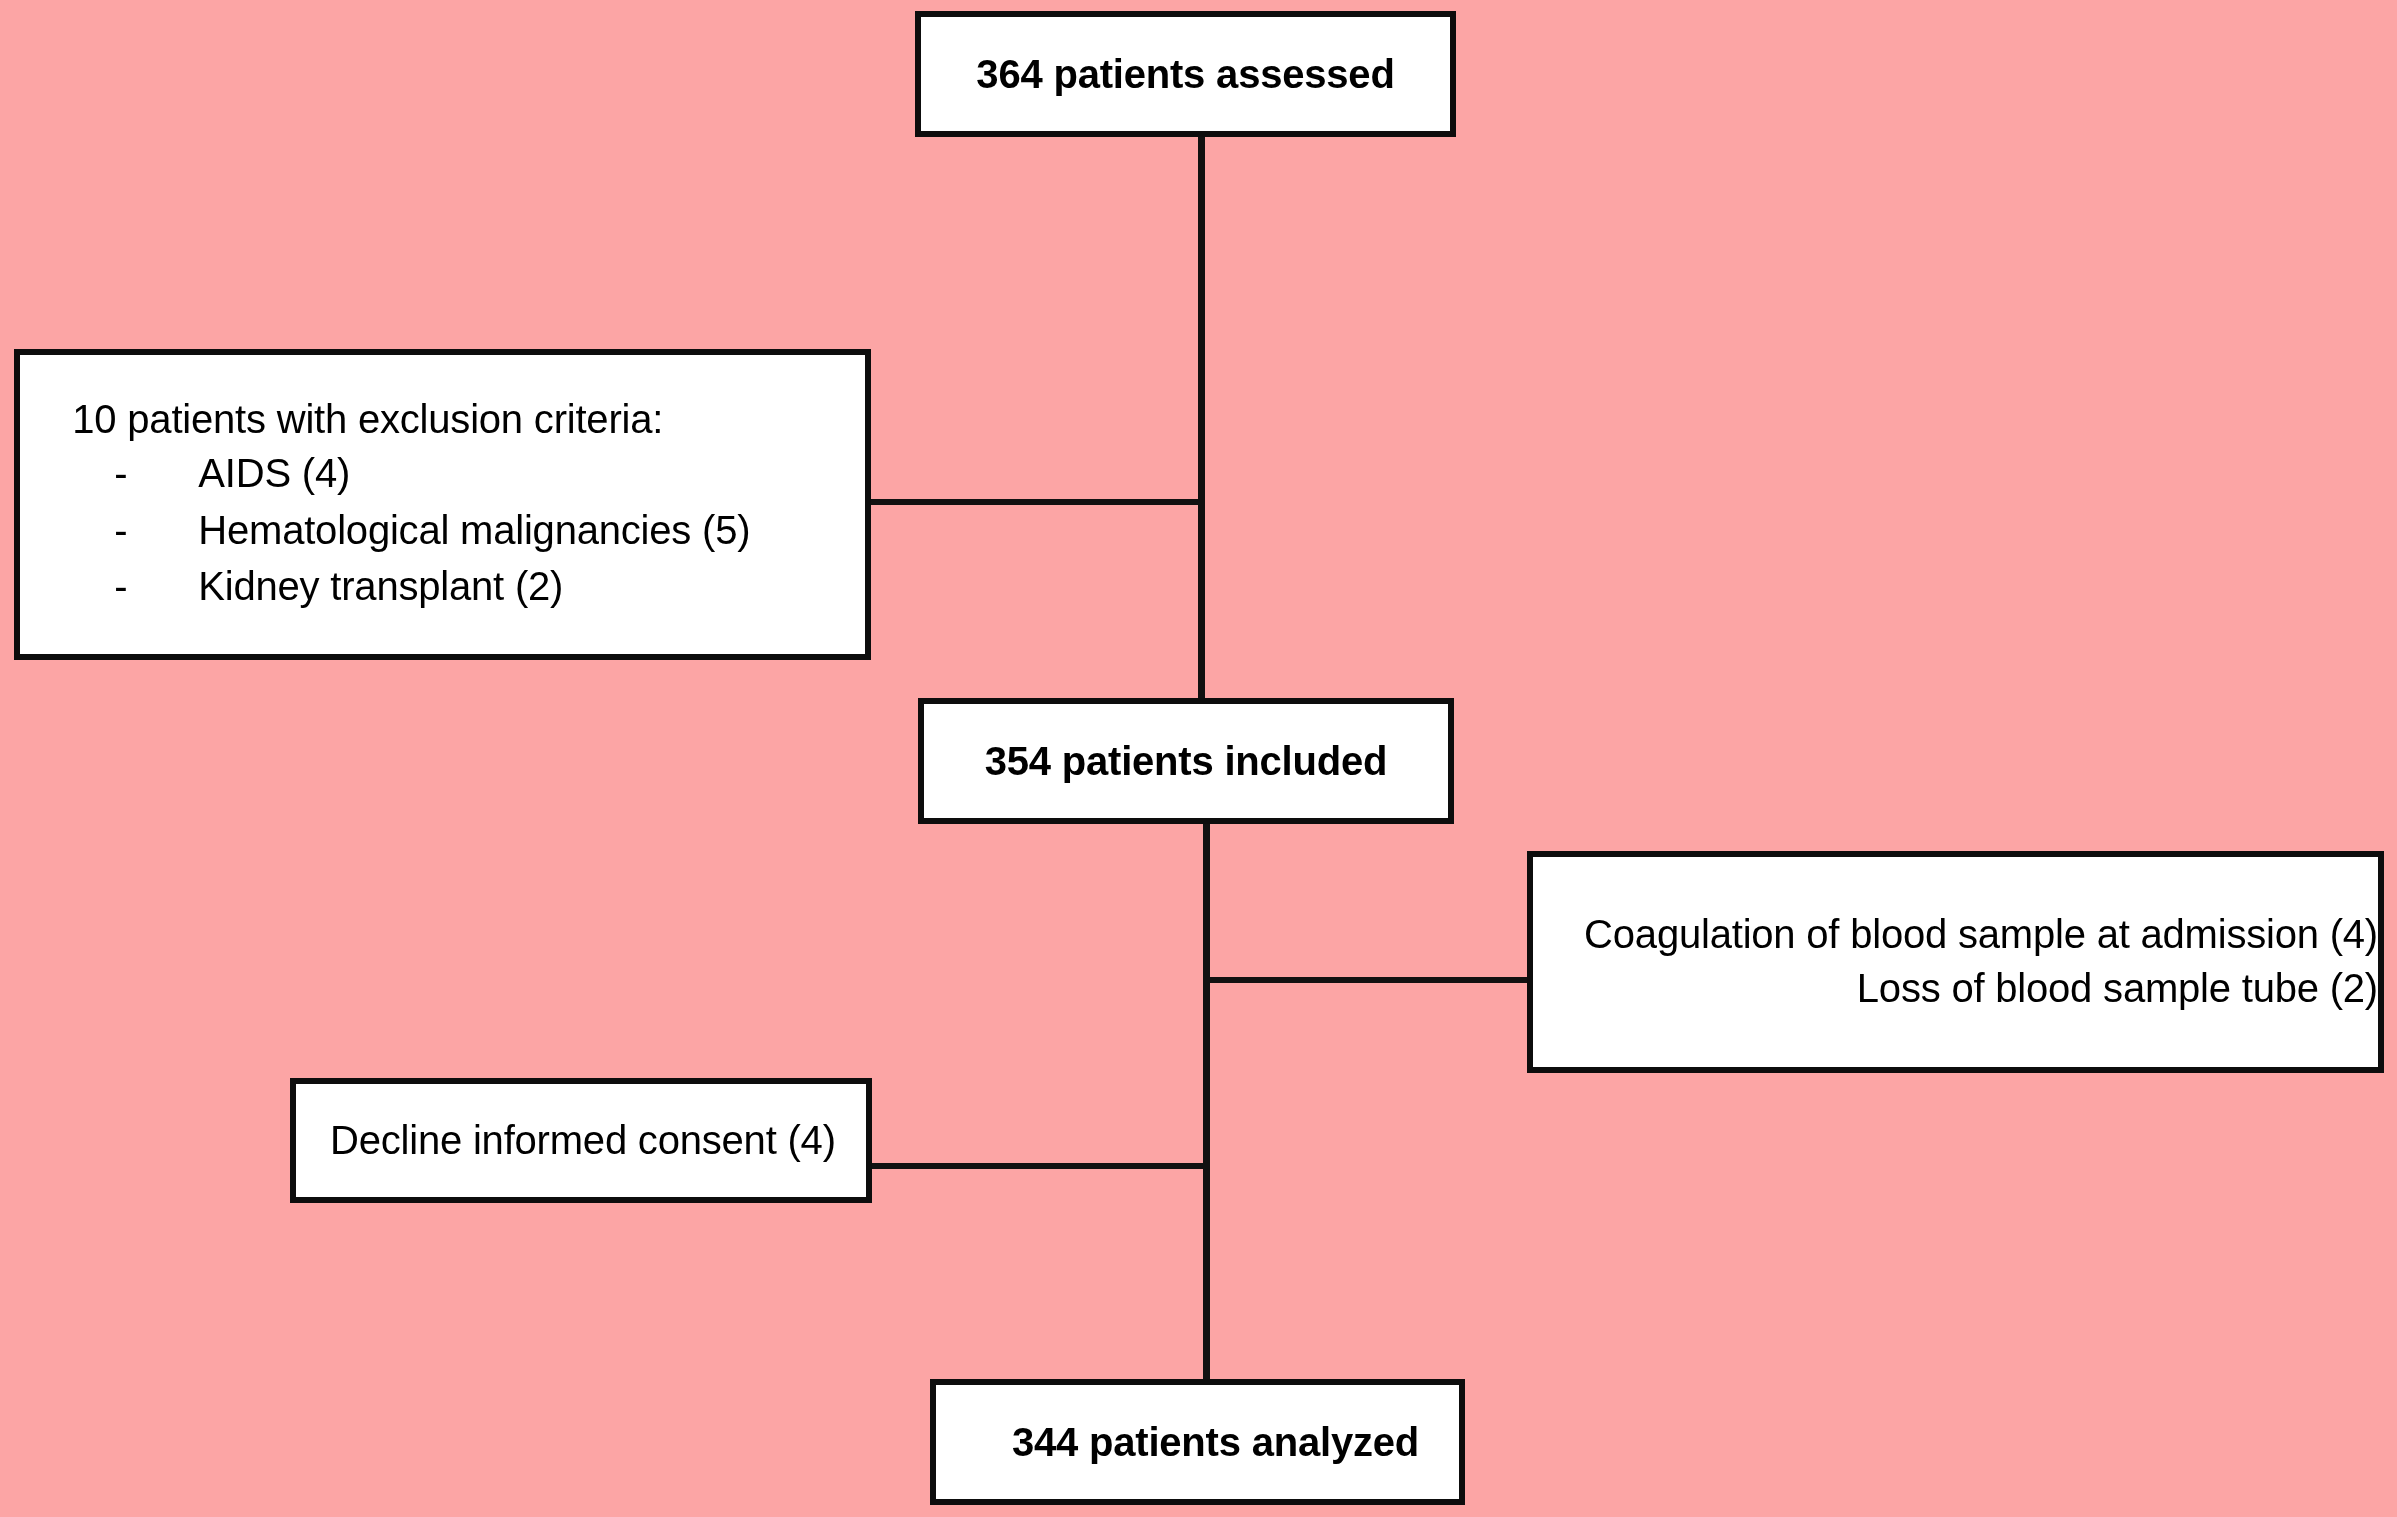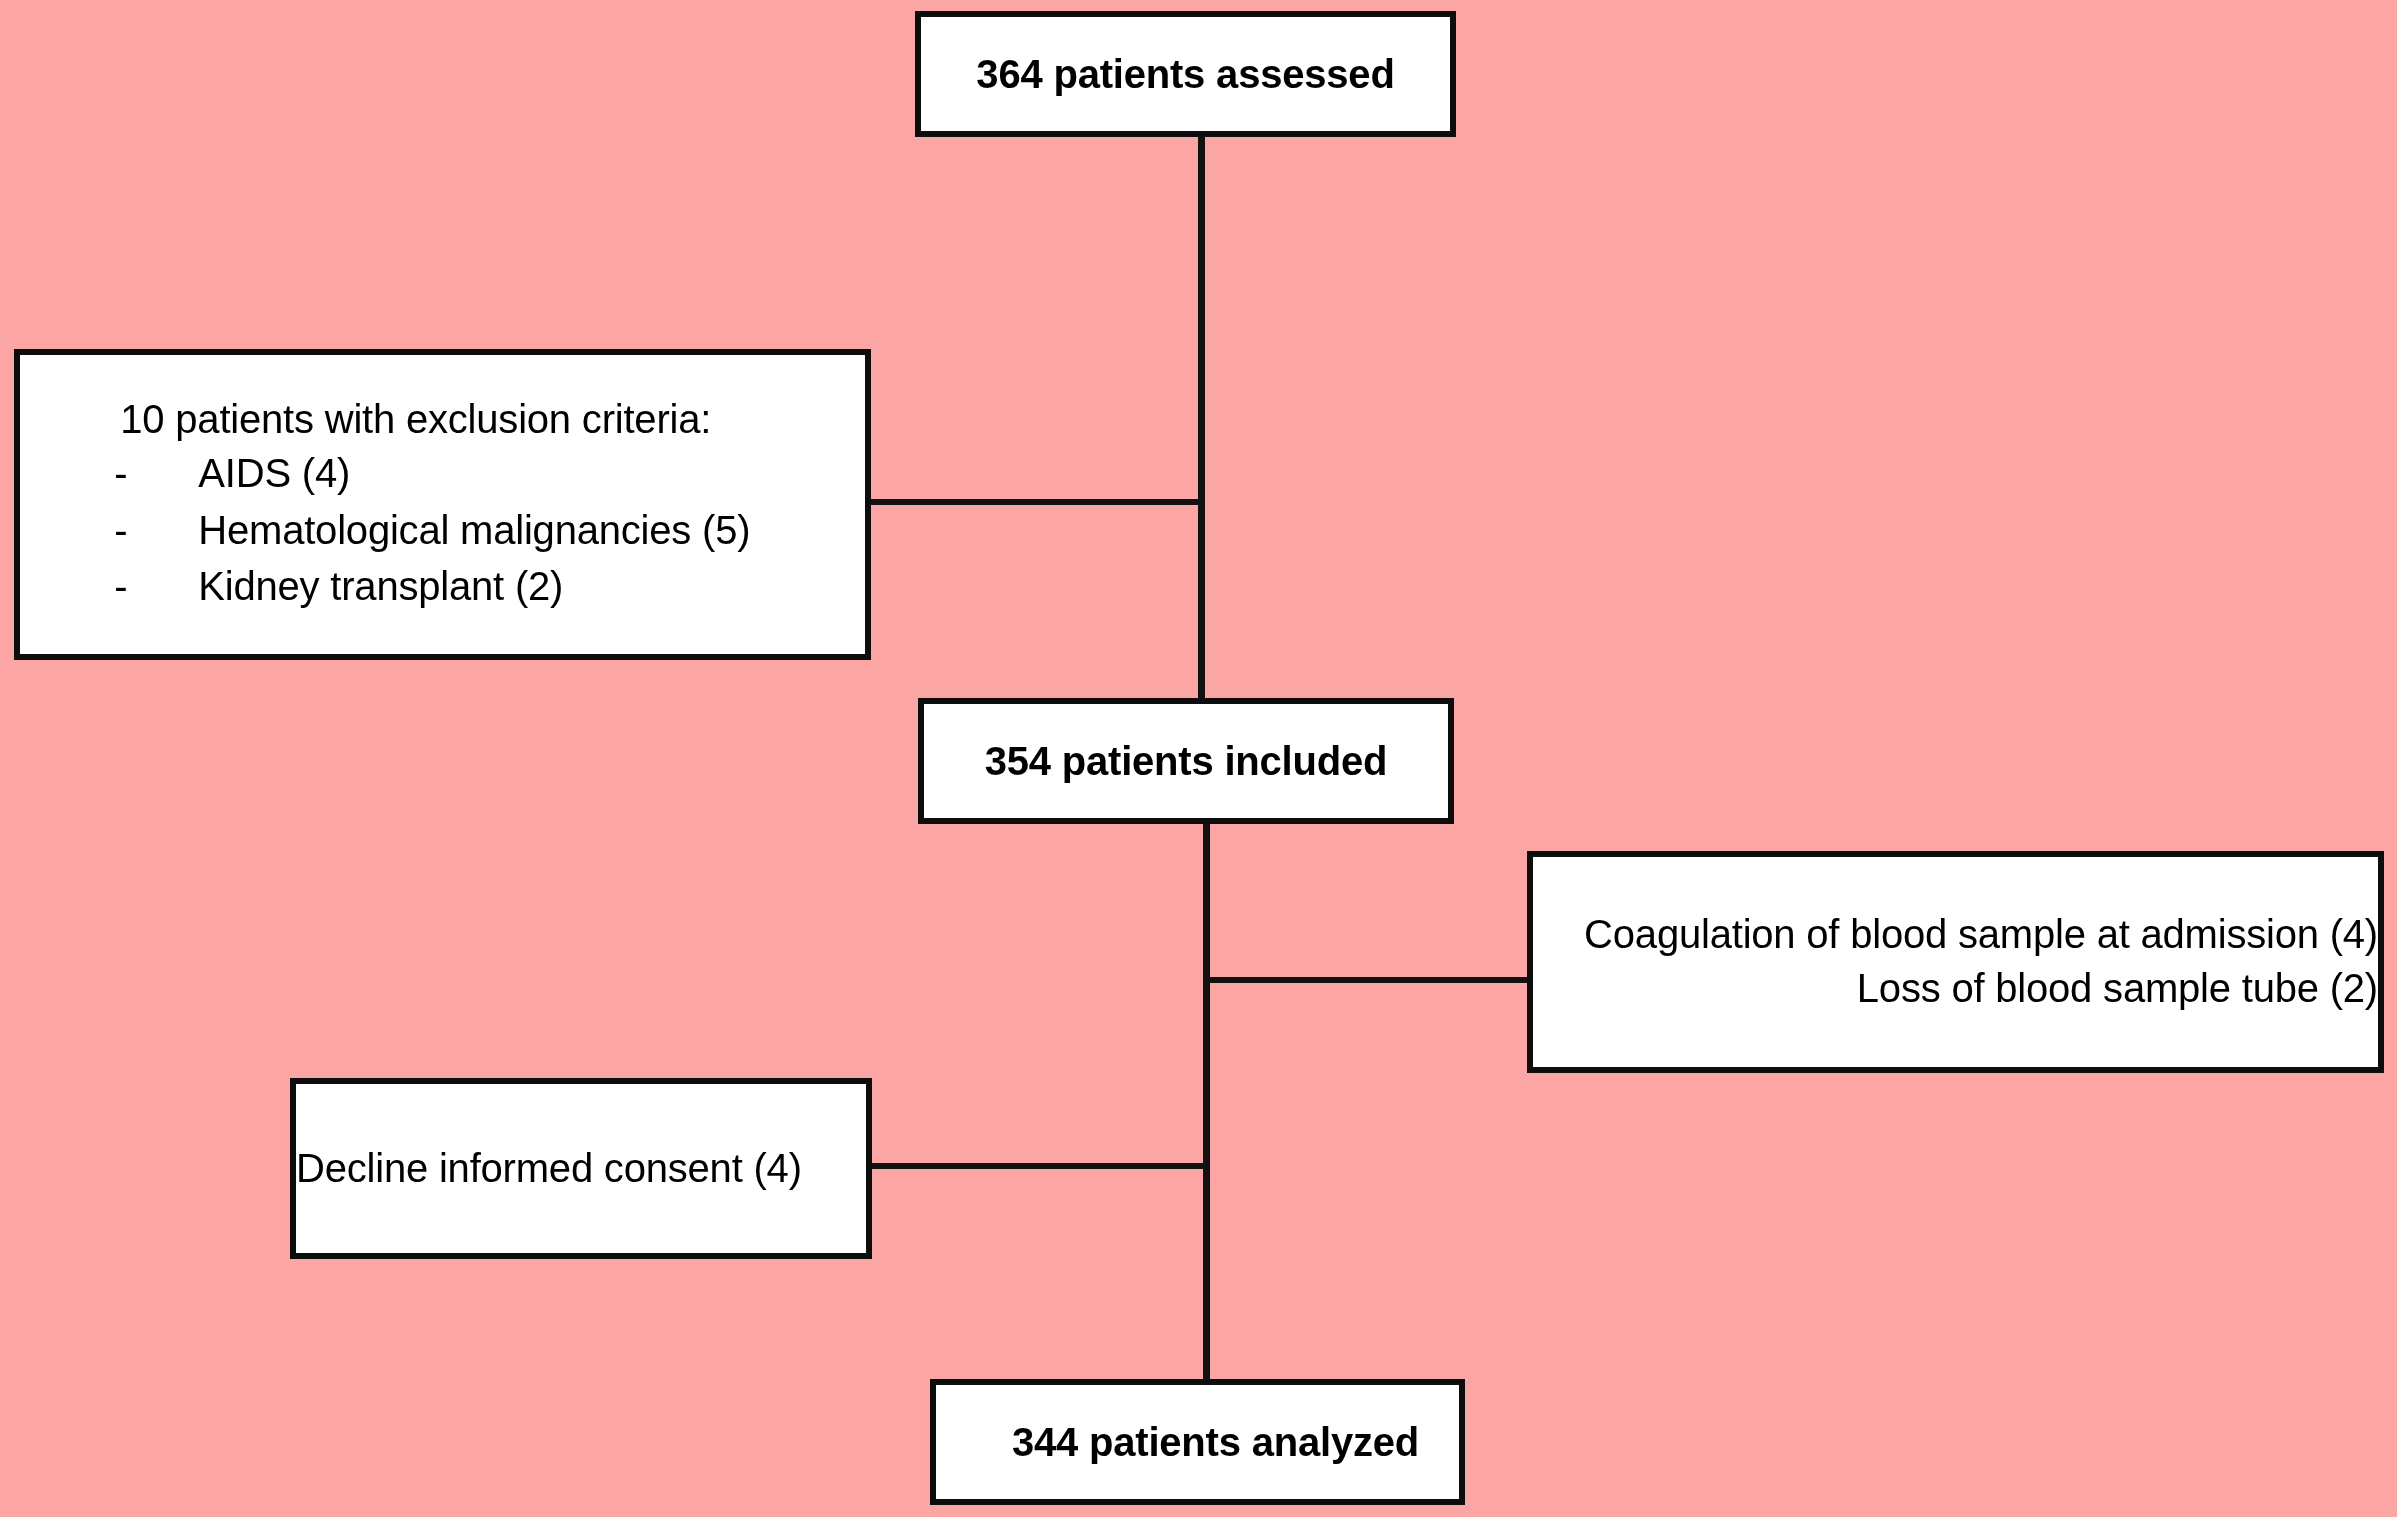--- a/index.html
+++ b/index.html
@@ -51,21 +51,21 @@
   #box-analyzed {
     left: 930px; top: 1379px; width: 535px; height: 126px; padding-left: 36px;
   }
   #box-exclusion {
     left: 14.3px; top: 349px; width: 857px; height: 311px;
     padding: 13.4px 0 13.4px 0;
     justify-content: center;
   }
   #box-exclusion .excl-head {
     font-size: 40px;
-    padding-left: 100px;
+    padding-left: 52px;
     line-height: 1.28;
     letter-spacing: -0.2px;
   }
   .excl-list {
     list-style: none;
     margin: 0;
     padding: 0;
   }
   .excl-item {
     display: flex;
@@ -79,21 +79,22 @@
     flex: 0 0 84px;
   }
   #box-coagulation {
     left: 1527px; top: 851px; width: 857px; height: 222px;
     padding-left: 31px;
     justify-content: center;
     align-items: flex-end;
   }
   #box-coagulation .box-text { line-height: 1.34; }
   #box-decline {
-    left: 290px; top: 1078px; width: 582px; height: 181px;
+    left: 290px; top: 1078px; width: 582px; height: 125px;
+    padding-left: 34px;
     justify-content: center;
   }
 
   
   .line {
     position: absolute;
     background: #111111;
     z-index: 1;
   }
   .v-line { width: 6.7px; }

